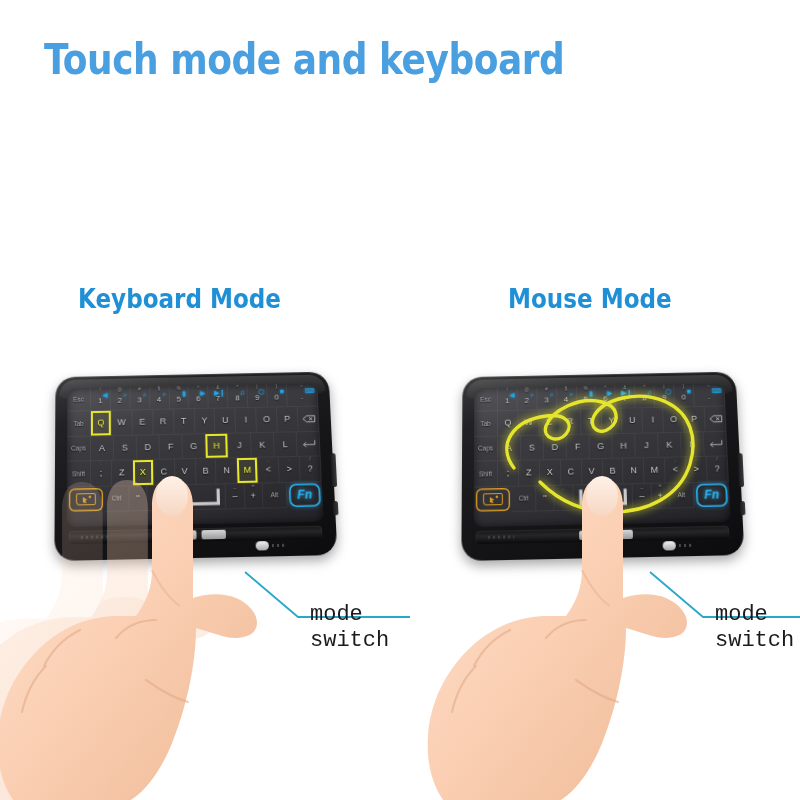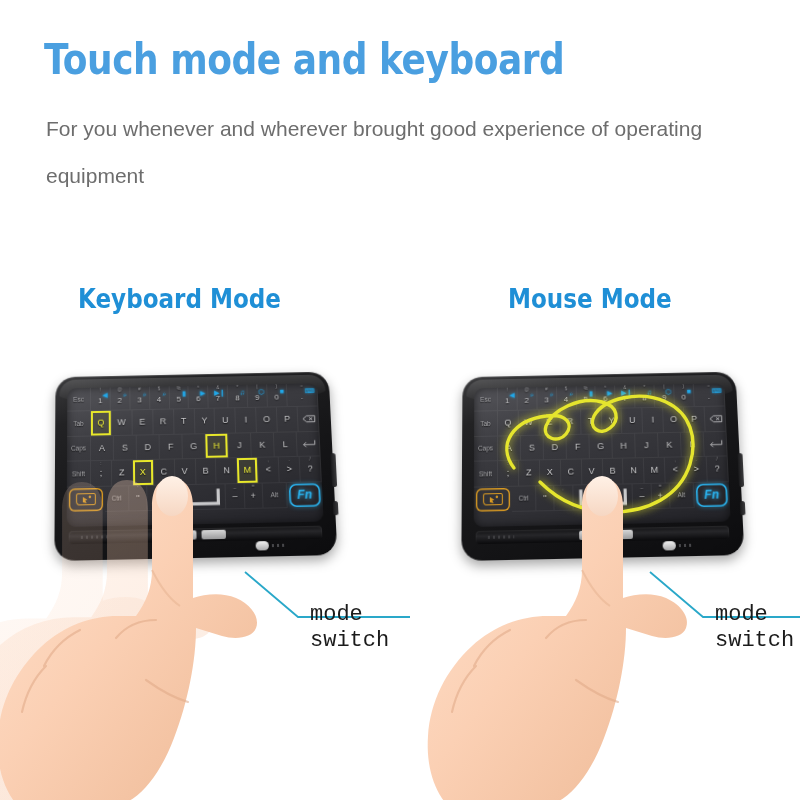--- a/index.html
+++ b/index.html
@@ -148,21 +148,20 @@
   .hand.right{left:390px;top:470px;width:400px;height:340px;}
   .ghost{opacity:.30;}
   .ghost2{opacity:.17;}
 </style>
 </head>
 <body>
 
 <div class="page">
 
   <div class="title">Touch mode and keyboard</div>
-  <div class="subtitle">For you whenever and wherever brought good experience of operating equipment</div>
 
   <div class="mode-head left">Keyboard Mode</div>
   <div class="mode-head right">Mouse Mode</div>
 
   <div class="device left">
     <div class="dev-body">
       <div class="side-btn b1"></div>
       <div class="side-btn b2"></div>
       <div class="keyfield" id="kf-left">
           <div class="krow r0">

